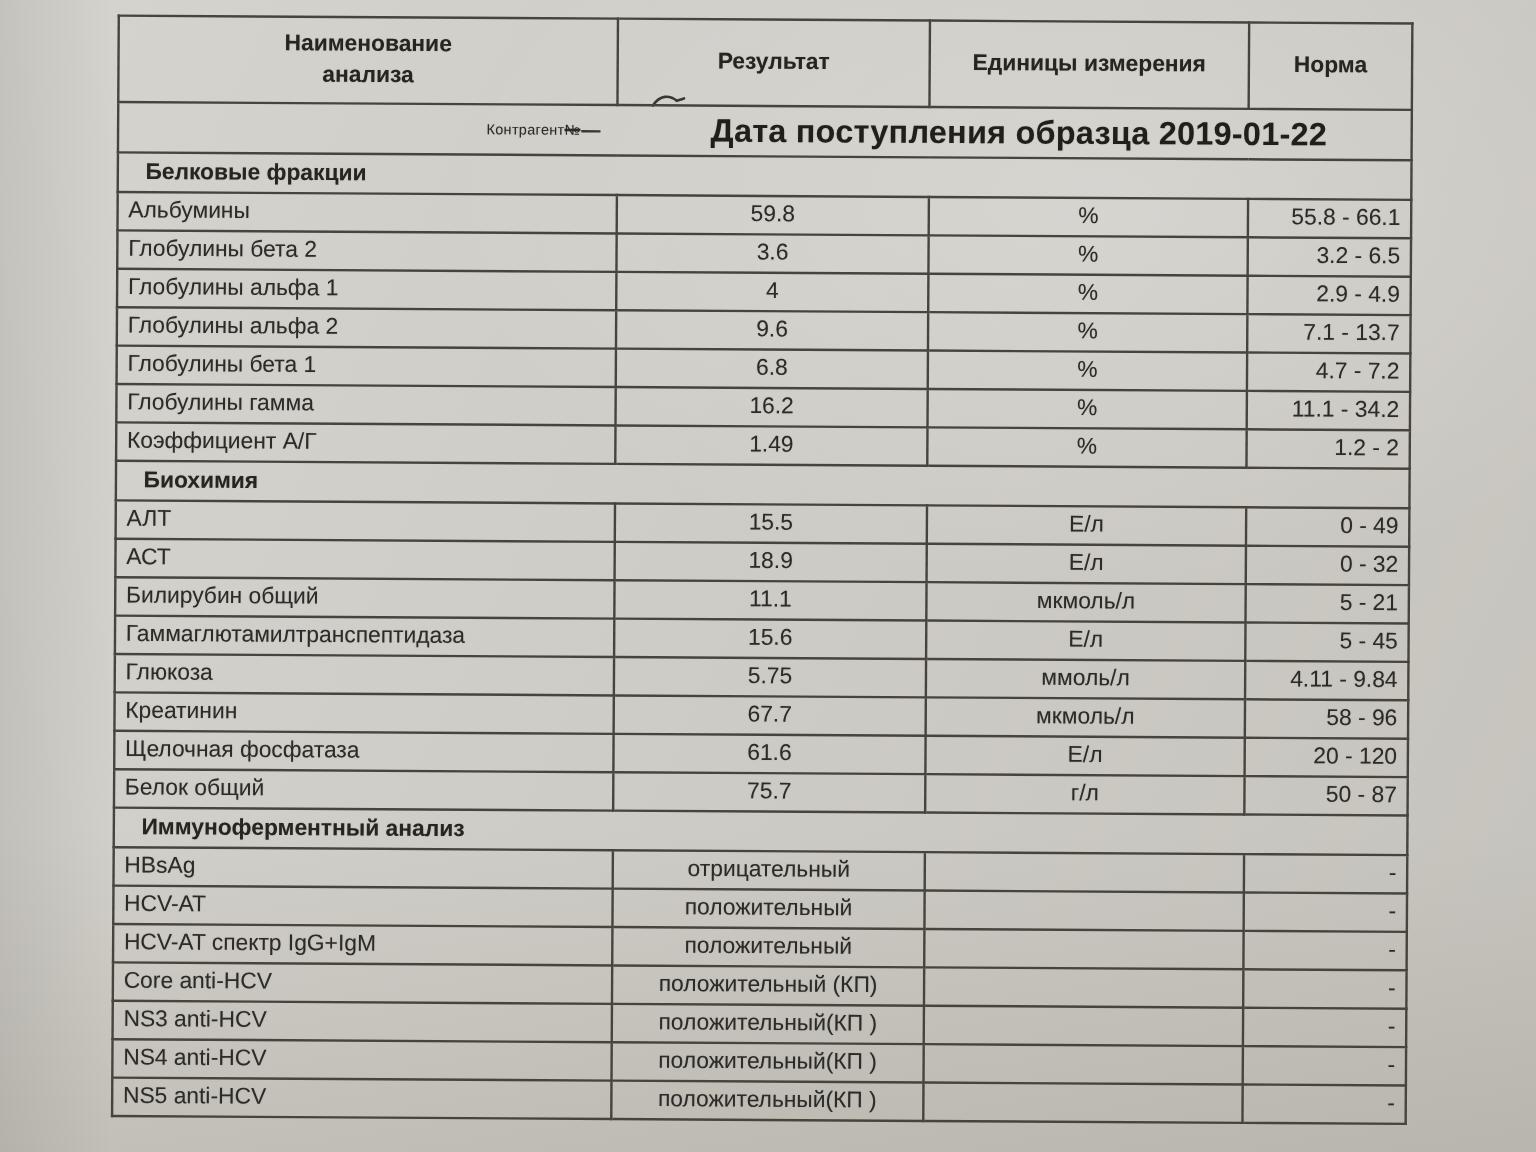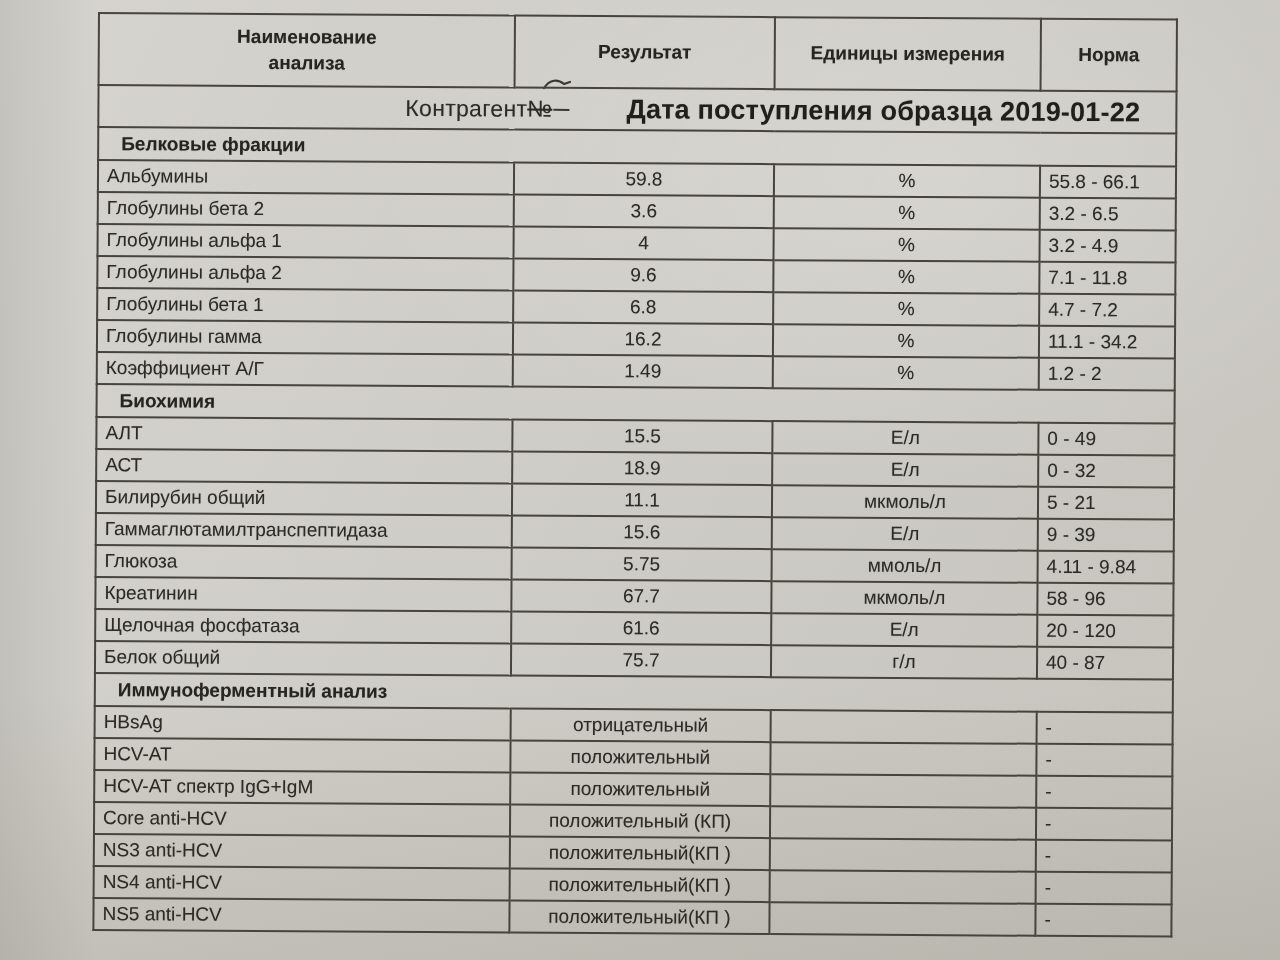--- a/index.html
+++ b/index.html
@@ -25,30 +25,30 @@
     padding:0 8px;
     overflow:hidden;white-space:nowrap;
     text-shadow:0 0 1px rgba(40,38,32,0.25);
   }
   th.h-name,th.h-result,th.h-units,th.h-norm{
     height:70px;font-size:19px;font-weight:bold;text-align:center;color:#26251f;
   }
   th.h-name span{display:block;width:150px;margin:0 auto;line-height:1.35;white-space:normal;}
   tr.meta-row td{height:40px;}
   .meta-cell-inner{display:flex;align-items:center;}
-  .counterparty{margin-left:298px;font-size:23px;letter-spacing:0.3px;}
+  .counterparty{margin-left:298px;font-size:12px;letter-spacing:0.3px;}
   .redacted{text-decoration:line-through;text-decoration-thickness:2px;}
   .redacted::after{content:"";display:inline-block;width:16px;border-top:2px solid #3a3832;vertical-align:middle;margin-left:1px;}
   .sample-date{flex:1;text-align:center;text-indent:30px;font-size:27px;font-weight:bold;color:#211f1a;letter-spacing:0.2px;}
   tr.section-row td{height:31px;font-size:19px;font-weight:bold;color:#26251f;padding-left:22px;}
   tr.data-row td{height:30px;font-size:19px;}
   td.c-name{text-align:left;}
   td.c-result{text-align:center;font-size:18px;}
   td.c-units{text-align:center;font-size:17px;}
-  td.c-norm{text-align:left;font-size:18px;border-radius:16px;}
+  td.c-norm{text-align:right;font-size:18px;border-radius:16px;}
   .pen-mark{position:absolute;left:540px;top:76px;pointer-events:none;}
 </style>
 </head>
 <body>
 
 <div class="photo">
 
   <svg class="pen-mark" width="34" height="18" viewBox="0 0 34 18">
     <path d="M4 12 C 10 3, 18 3, 24 8 L30 6" fill="none" stroke="#3a3832" stroke-width="2.2" stroke-linecap="round"></path>
   </svg>
@@ -94,28 +94,28 @@
       <td class="c-name">Глобулины бета 2</td>
       <td class="c-result">3.6</td>
       <td class="c-units">%</td>
       <td class="c-norm">3.2 - 6.5</td>
     </tr>
 
     <tr class="data-row">
       <td class="c-name">Глобулины альфа 1</td>
       <td class="c-result">4</td>
       <td class="c-units">%</td>
-      <td class="c-norm">3.2 - 4.9</td>
+      <td class="c-norm">2.9 - 4.9</td>
     </tr>
 
     <tr class="data-row">
       <td class="c-name">Глобулины альфа 2</td>
       <td class="c-result">9.6</td>
       <td class="c-units">%</td>
-      <td class="c-norm">7.1 - 11.8</td>
+      <td class="c-norm">7.1 - 13.7</td>
     </tr>
 
     <tr class="data-row">
       <td class="c-name">Глобулины бета 1</td>
       <td class="c-result">6.8</td>
       <td class="c-units">%</td>
       <td class="c-norm">4.7 - 7.2</td>
     </tr>
 
     <tr class="data-row">
@@ -154,21 +154,21 @@
       <td class="c-name">Билирубин общий</td>
       <td class="c-result">11.1</td>
       <td class="c-units">мкмоль/л</td>
       <td class="c-norm">5 - 21</td>
     </tr>
 
     <tr class="data-row">
       <td class="c-name">Гаммаглютамилтранспептидаза</td>
       <td class="c-result">15.6</td>
       <td class="c-units">Е/л</td>
-      <td class="c-norm">9 - 39</td>
+      <td class="c-norm">5 - 45</td>
     </tr>
 
     <tr class="data-row">
       <td class="c-name">Глюкоза</td>
       <td class="c-result">5.75</td>
       <td class="c-units">ммоль/л</td>
       <td class="c-norm">4.11 - 9.84</td>
     </tr>
 
     <tr class="data-row">
@@ -182,21 +182,21 @@
       <td class="c-name">Щелочная фосфатаза</td>
       <td class="c-result">61.6</td>
       <td class="c-units">Е/л</td>
       <td class="c-norm">20 - 120</td>
     </tr>
 
     <tr class="data-row">
       <td class="c-name">Белок общий</td>
       <td class="c-result">75.7</td>
       <td class="c-units">г/л</td>
-      <td class="c-norm">40 - 87</td>
+      <td class="c-norm">50 - 87</td>
     </tr>
 
     <tr class="section-row">
       <td colspan="4">Иммуноферментный анализ</td>
     </tr>
 
     <tr class="data-row">
       <td class="c-name">HBsAg</td>
       <td class="c-result">отрицательный</td>
       <td class="c-units"></td>

